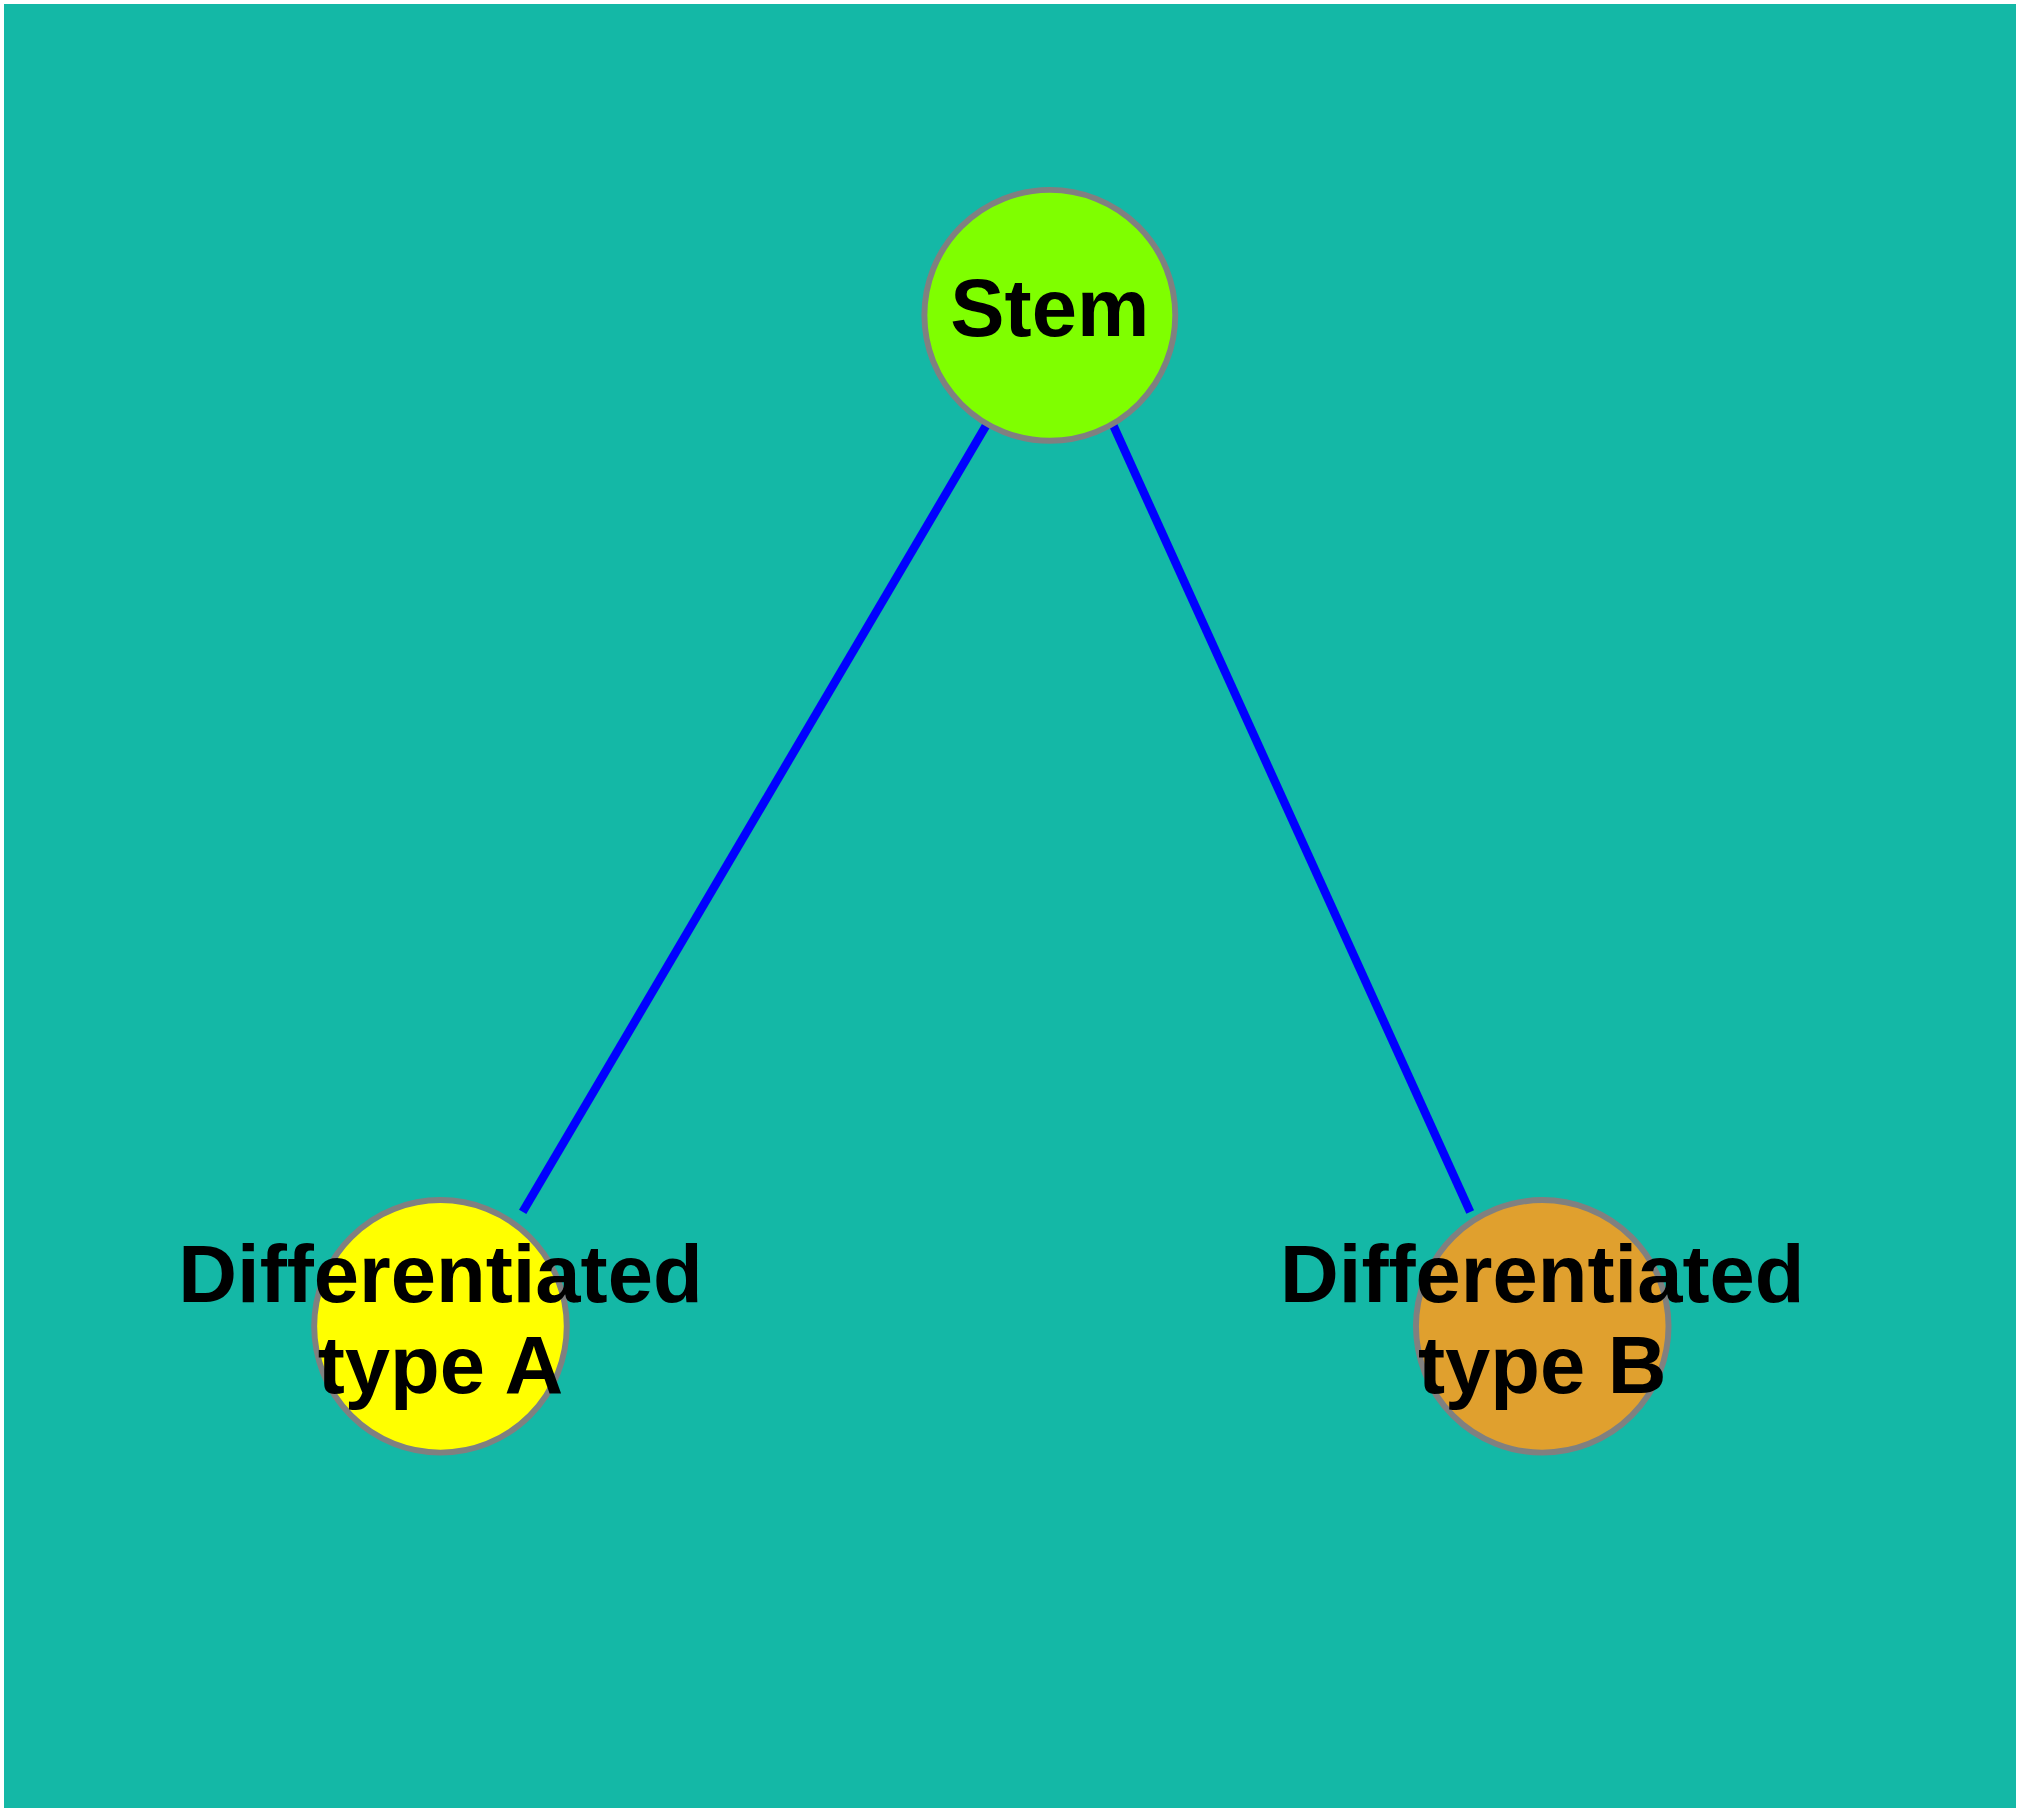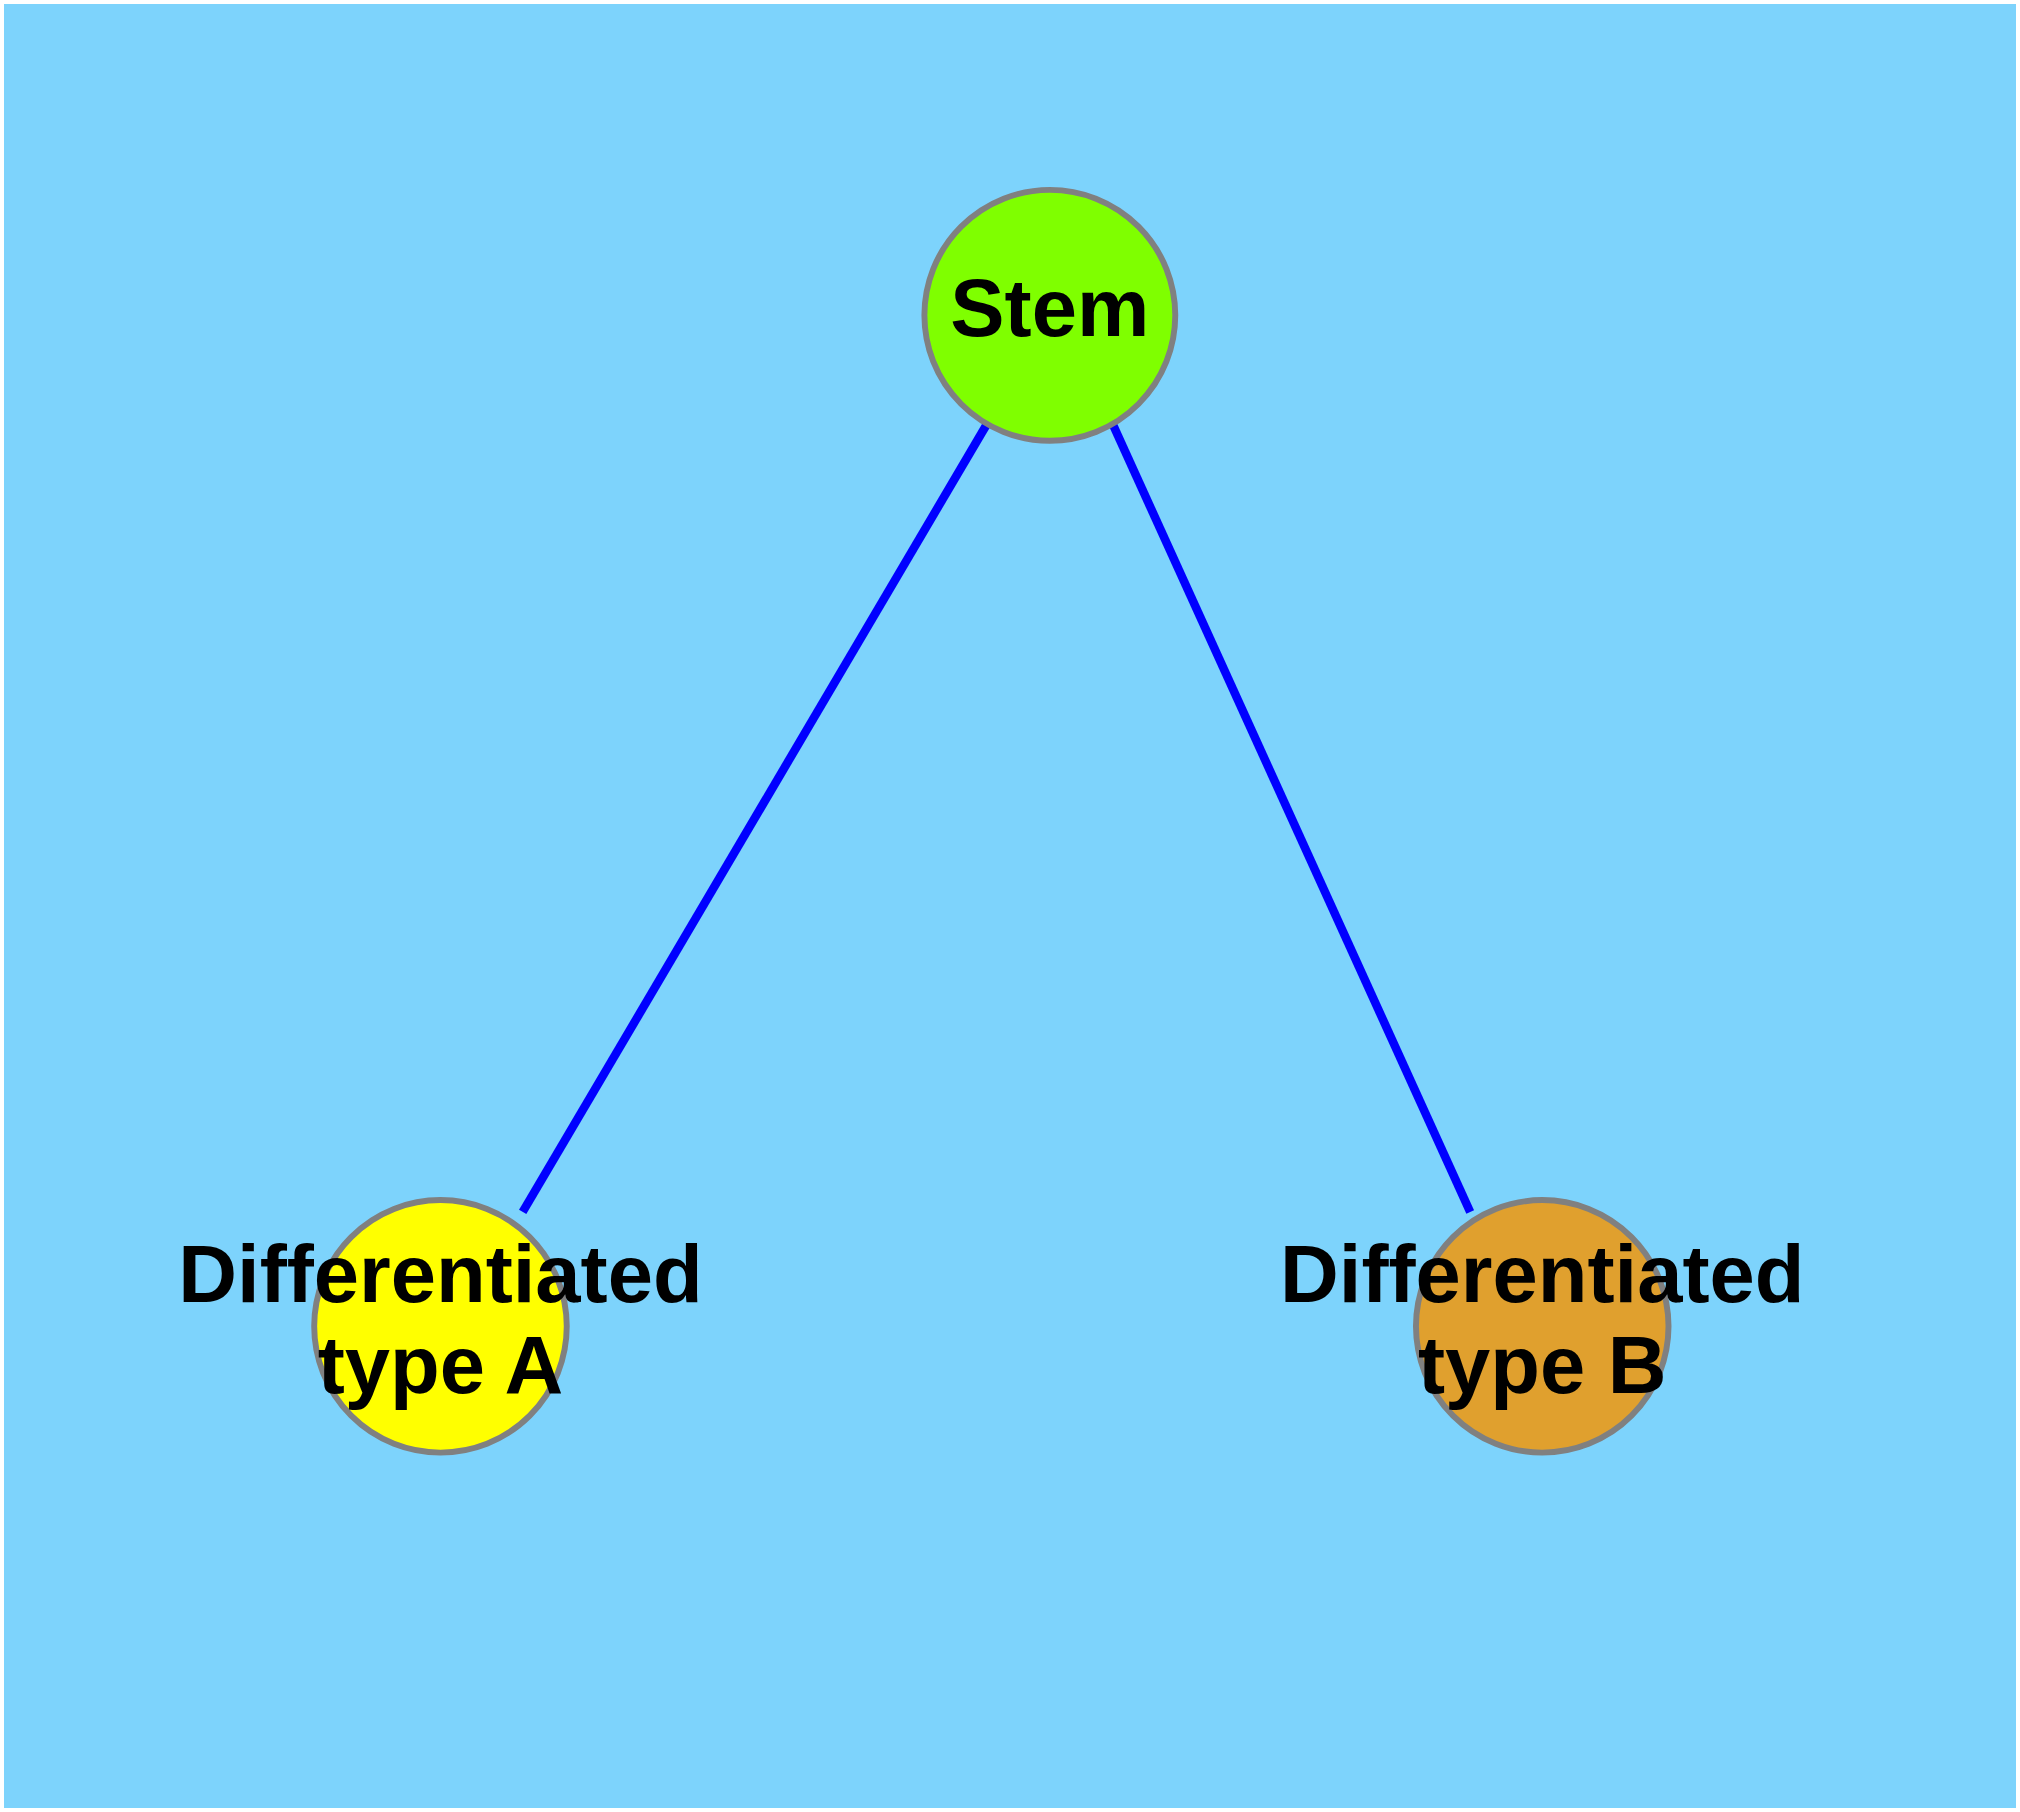--- a/index.html
+++ b/index.html
@@ -20,21 +20,21 @@
     height: 1812px;
     background: #ffffff;
     box-sizing: border-box;
   }
   #graph-canvas {
     position: absolute;
     left: 4.2px;
     top: 4.2px;
     width: 2012px;
     height: 1804px;
-    background: #7dd3fc;
+    background: #14b8a6;
   }
   #graph-svg {
     position: absolute;
     left: 0;
     top: 0;
     width: 2012px;
     height: 1804px;
     display: block;
   }
   .node-label {

